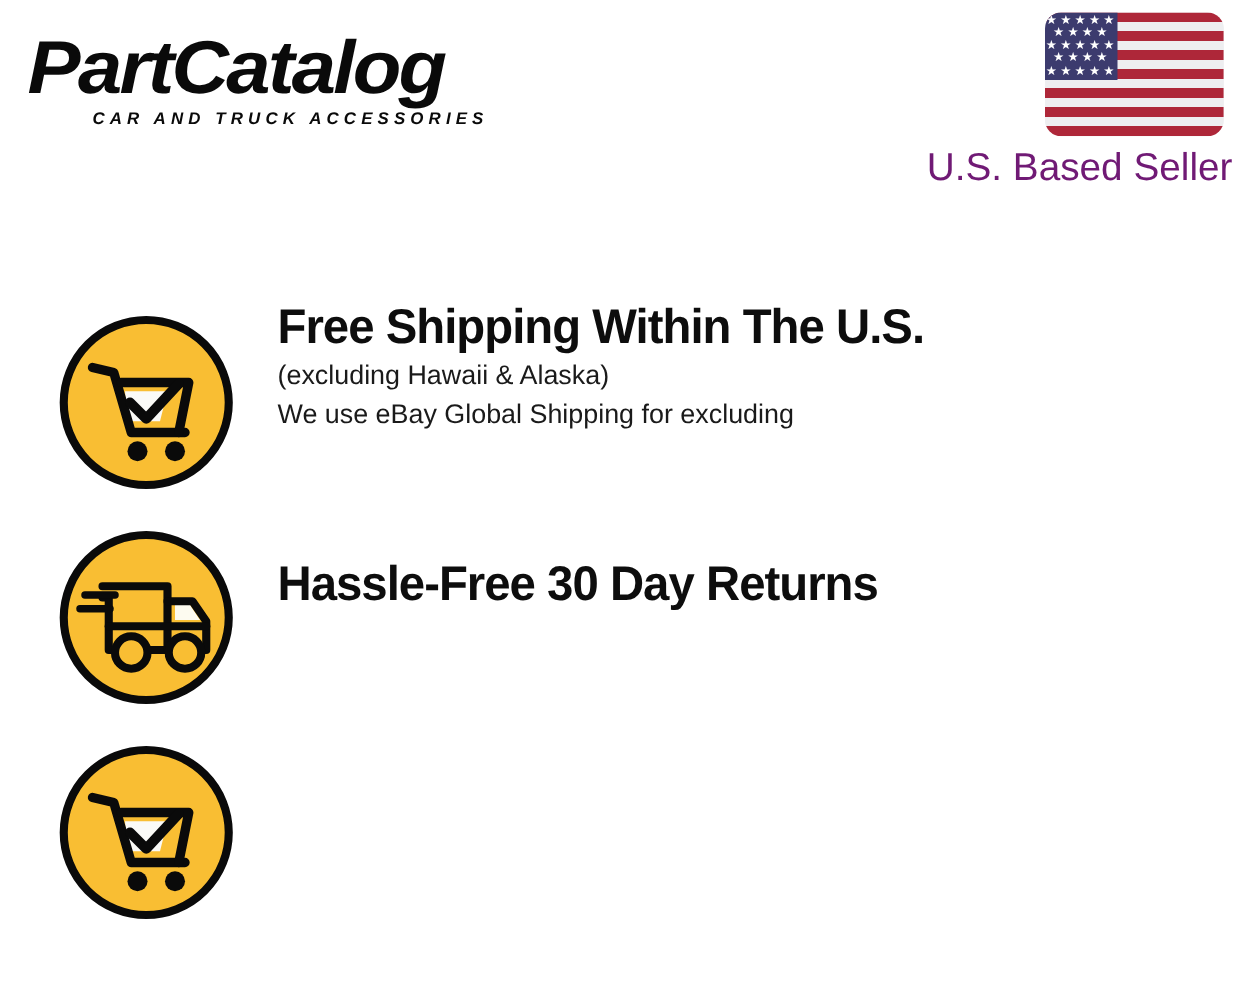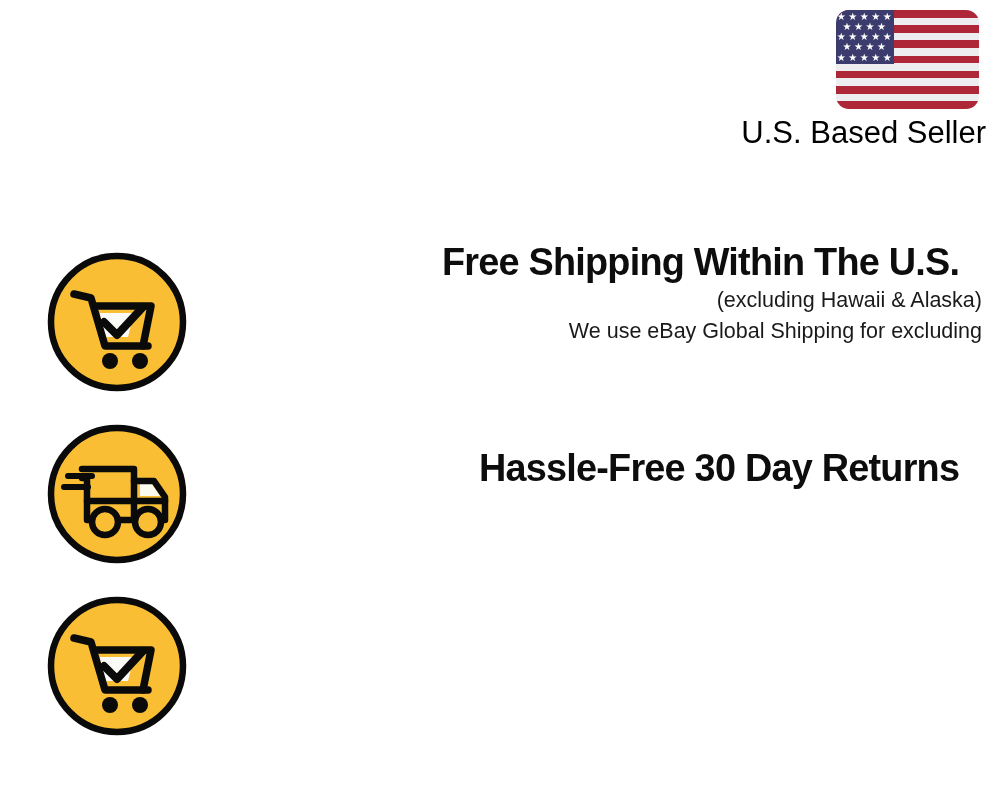--- a/index.html
+++ b/index.html
@@ -108,21 +108,21 @@
   }
 
   .seller-label {
     display: block;
     margin-top: 1px;
     font-family: "Liberation Sans", "DejaVu Sans", sans-serif;
     font-weight: normal;
     font-size: 31px;
     line-height: 38px;
     letter-spacing: 0px;
-    color: #000000;
+    color: #701a75;
     white-space: nowrap;
   }
 
   
   .features {
     position: absolute;
     top: 238px;
     left: 0;
     width: 1000px;
   }
@@ -143,21 +143,20 @@
     width: 146px;
     height: 146px;
   }
   .badge svg { display: block; width: 146px; height: 146px; }
 
   .feature-text {
     position: absolute;
     left: 222px;
     top: 0;
     width: 760px;
-    text-align: right;
   }
   .feature-2 .feature-text,
   .feature-3 .feature-text { top: 34px; }
 
   .feature-title {
     display: block;
     font-family: "Liberation Sans", "DejaVu Sans", sans-serif;
     font-weight: bold;
     font-size: 39px;
     line-height: 47px;
@@ -181,20 +180,24 @@
     font-weight: bold;
     font-size: 20.5px;
     letter-spacing: -0.2px;
   }
 </style>
 </head>
 <body>
 
 <div class="header">
 
+  <div class="brand">
+    <span class="brand-word">PartCatalog</span>
+    <span class="brand-tagline">CAR AND TRUCK ACCESSORIES</span>
+  </div>
 
   <div class="seller-block">
     <div class="flag">
       <div class="stripes"></div>
       <div class="canton"></div>
       <div class="stars">
         <span style="left:9%;top:13%">★</span>
         <span style="left:29%;top:13%">★</span>
         <span style="left:49%;top:13%">★</span>
         <span style="left:69%;top:13%">★</span>

